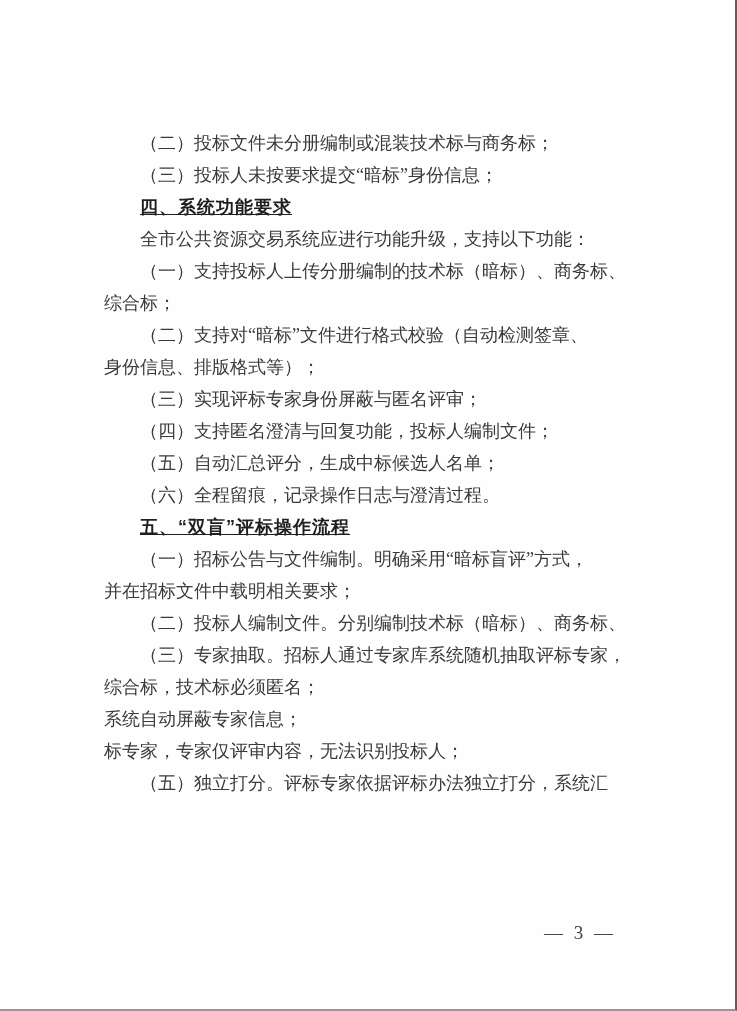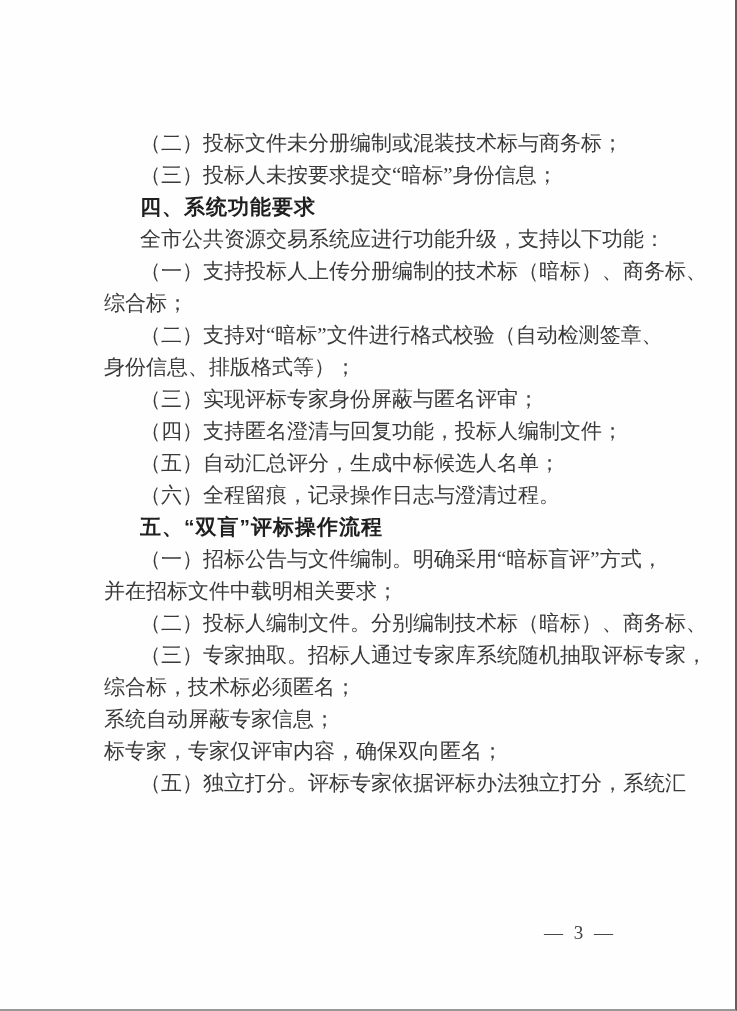--- a/index.html
+++ b/index.html
@@ -19,33 +19,34 @@
   }
   .content {
     position: absolute;
     left: 104px;
     top: 127px;
     width: 560px;
   }
   .line {
     height: 32px;
     line-height: 32px;
-    font-size: 21px;
+    font-size: 18px;
     color: #3a3a3a;
     white-space: nowrap;
     letter-spacing: 0px;
   }
   .indent {
     padding-left: 36px;   
   }
   .heading {
     font-weight: 700;
     color: #1f1f1f;
     font-family: "Liberation Sans", sans-serif;
     letter-spacing: 1px;
+    text-decoration: underline;
   }
   .folio {
     position: absolute;
     left: 520px;
     top: 922px;
     width: 120px;
     text-align: center;
     font-size: 19px;
     color: #3f3f3f;
     letter-spacing: 3px;
@@ -69,17 +70,17 @@
     <div class="line indent">（四）支持匿名澄清与回复功能，投标人编制文件；</div>
     <div class="line indent">（五）自动汇总评分，生成中标候选人名单；</div>
     <div class="line indent">（六）全程留痕，记录操作日志与澄清过程。</div>
     <div class="line indent heading">五、“双盲”评标操作流程</div>
     <div class="line indent">（一）招标公告与文件编制。明确采用“暗标盲评”方式，</div>
     <div class="line">并在招标文件中载明相关要求；</div>
     <div class="line indent">（二）投标人编制文件。分别编制技术标（暗标）、商务标、</div>
     <div class="line indent">（三）专家抽取。招标人通过专家库系统随机抽取评标专家，</div>
     <div class="line">综合标，技术标必须匿名；</div>
     <div class="line">系统自动屏蔽专家信息；</div>
-    <div class="line">标专家，专家仅评审内容，确保双向匿名；</div>
+    <div class="line">标专家，专家仅评审内容，无法识别投标人；</div>
     <div class="line indent">（五）独立打分。评标专家依据评标办法独立打分，系统汇</div>
   </div>
   <div class="folio">— 3 —</div>
 </div>
 
 </body></html>

